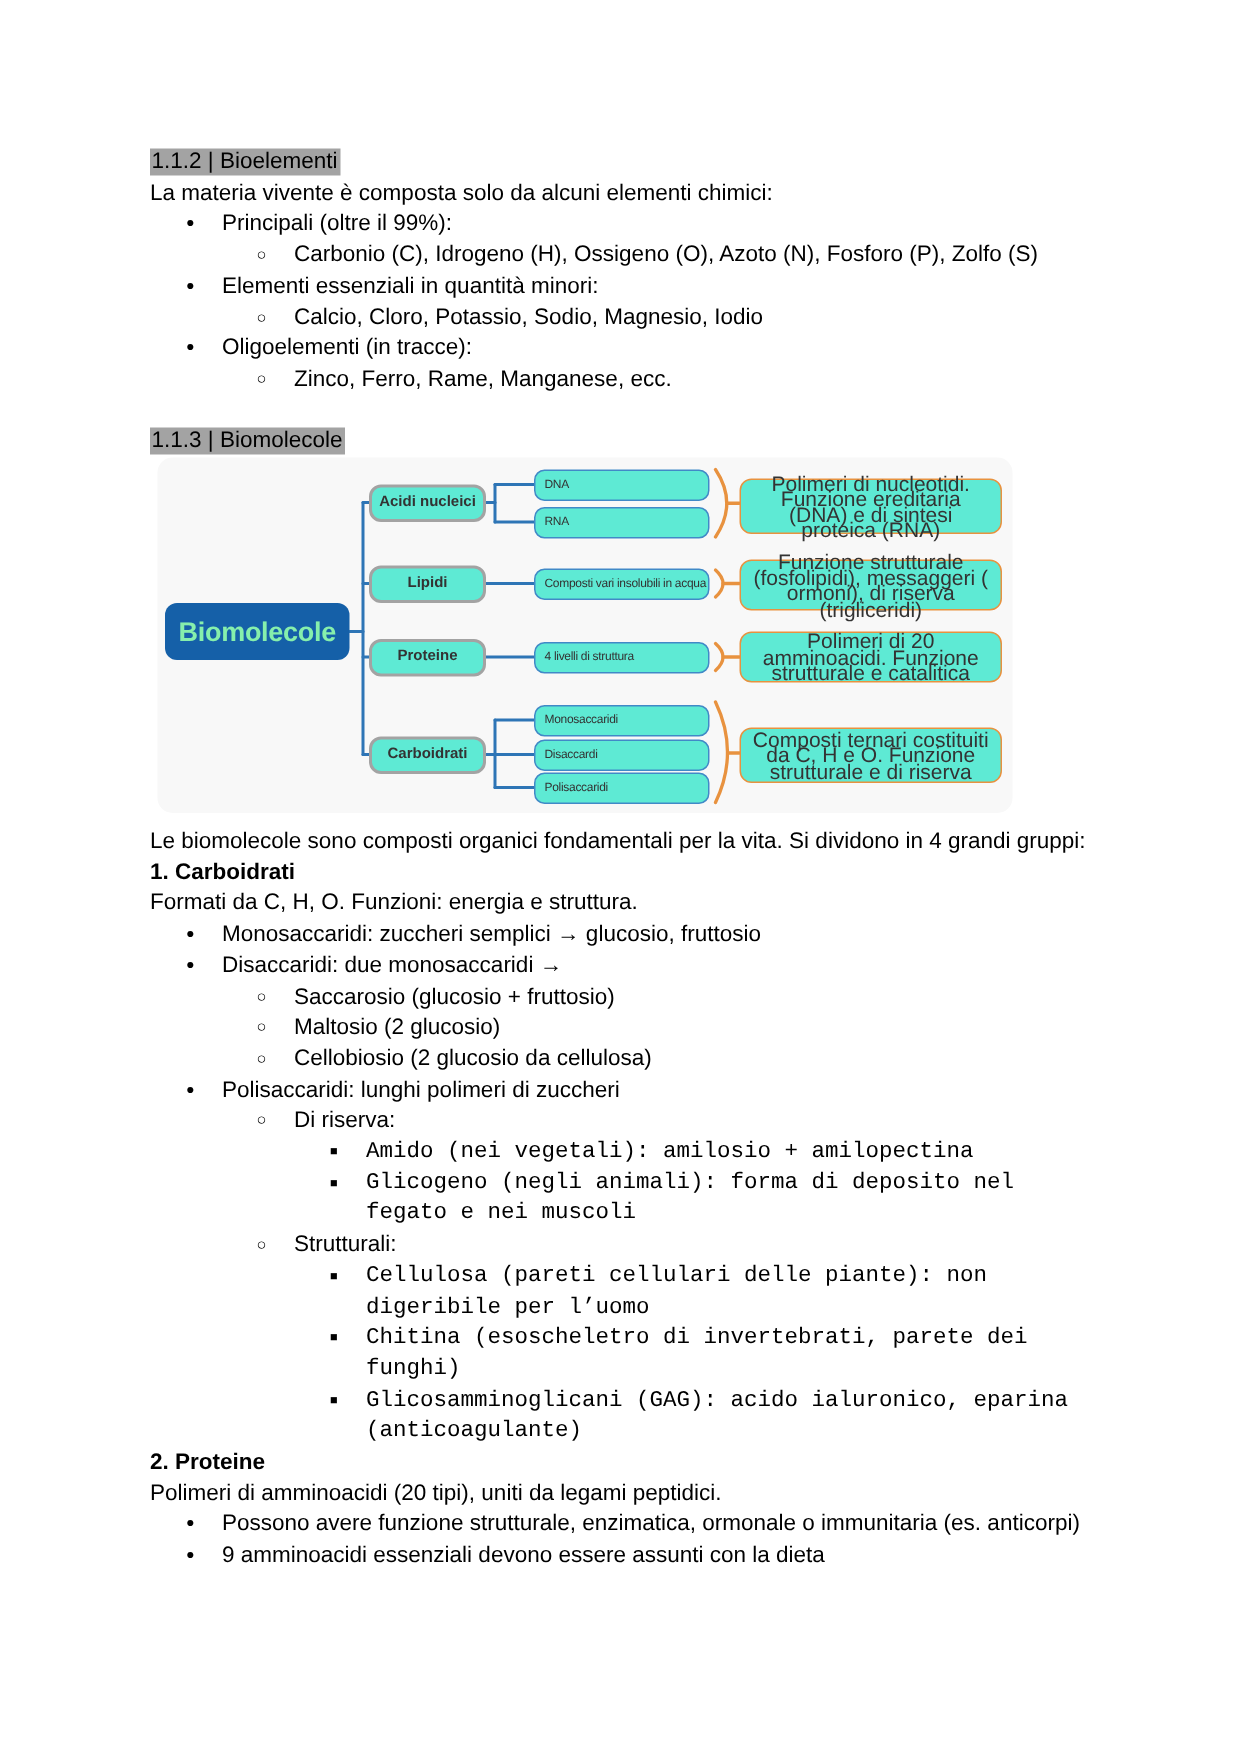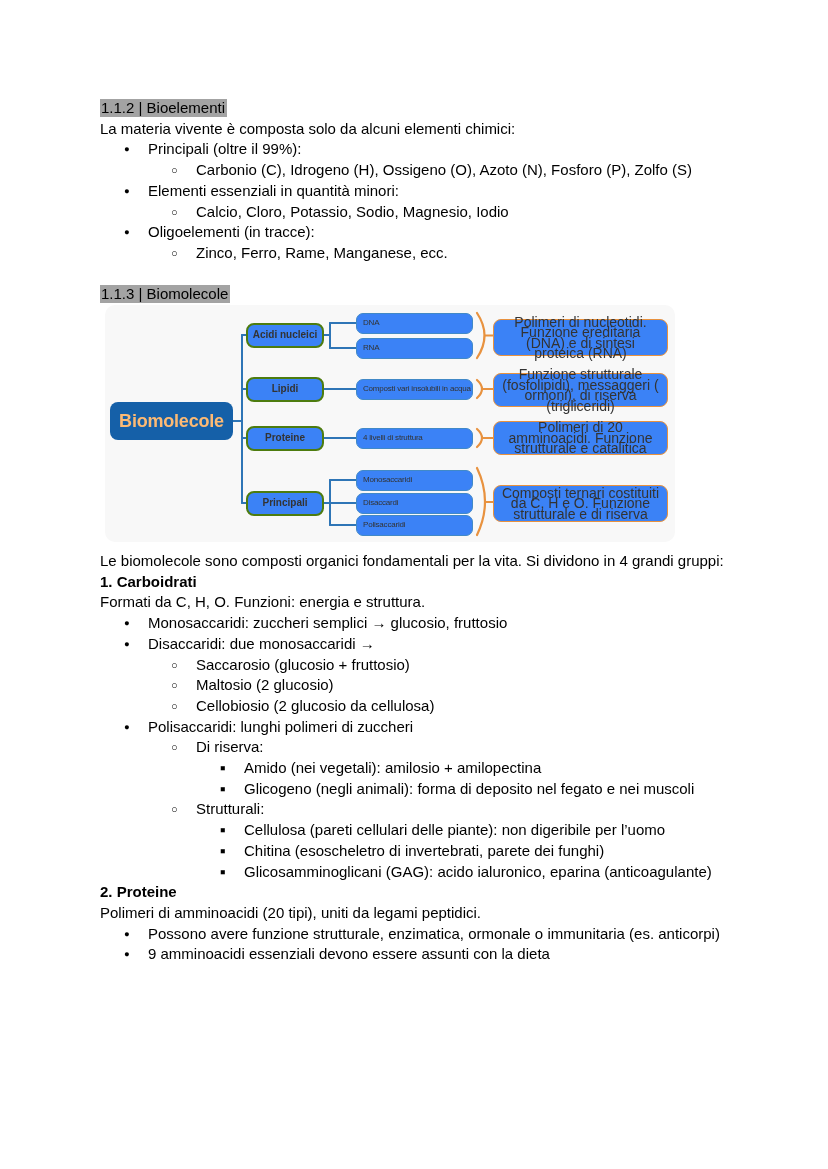--- a/index.html
+++ b/index.html
@@ -6,31 +6,31 @@
   html,body { background:#ffffff; }
   body { font-family:"Liberation Sans", sans-serif; }
   .page { position:relative; width:828px; height:1169px; background:#ffffff; overflow:hidden; }
   .content { position:absolute; left:100px; top:98px; width:633px; font-size:15px; line-height:20.7px; color:#000; }
   .hl { background:#a3a3a3; padding:0 2px 1px 1px; }
   .bold { font-weight:bold; }
   .gap-line { height:20.7px; }
   .li { position:relative; }
   .lv1 { padding-left:48px; }
   .lv2 { padding-left:96px; }
-  .lv3 { padding-left:144px; }
+  .lv3 { padding-left:144px;font-family:Liberation Mono, monospace; }
   .lv1::before { content:"\25CF"; position:absolute; left:24px; font-size:9.5px; line-height:20.7px; }
   .lv2::before { content:"\25CB"; position:absolute; left:71px; font-size:11px; line-height:20.7px; }
   .lv3::before { content:"\25A0"; position:absolute; left:120px; font-size:8.5px; line-height:20.7px; }
 
   
   .diagram { position:relative; width:570px; height:237px; margin:0 0 9px 5px; background:#f8f8f8; border-radius:10px; font-family:"Liberation Sans", sans-serif; }
   .diagram svg { position:absolute; left:0; top:0; }
-  .dbox { position:absolute; display:flex; align-items:center; background:#3b82f6; color:#333; }
-  .root-box { left:5px; top:97px; width:123px; height:38px; background:#1560a8; color:#fdba74; font-weight:bold; font-size:18px; justify-content:center; border-radius:8px; letter-spacing:-0.2px; }
-  .cat-box { left:141px; width:78px; height:25px; border:2px solid #4d7c0f; border-radius:8px; font-weight:bold; font-size:10px; justify-content:center; }
+  .dbox { position:absolute; display:flex; align-items:center; background:#5eead4; color:#333; }
+  .root-box { left:5px; top:97px; width:123px; height:38px; background:#1560a8; color:#86efac; font-weight:bold; font-size:18px; justify-content:center; border-radius:8px; letter-spacing:-0.2px; }
+  .cat-box { left:141px; width:78px; height:25px; border:2px solid #a3a3a3; border-radius:8px; font-weight:bold; font-size:10px; justify-content:center; }
   .sub-box { left:251px; width:117px; height:21px; border:1.5px solid #4189c7; border-radius:7px; font-size:8px; letter-spacing:-0.2px; padding-left:6px; }
   .note-box { left:388px; width:175px; border:1.5px solid #e8923f; border-radius:8px; font-size:14px; line-height:10.5px; justify-content:center; text-align:center; padding:2px 7px; }
 </style>
 </head>
 <body>
 
 <div class="page">
   <div class="content">
 
     <div><span class="hl">1.1.2 | Bioelementi</span></div>
@@ -78,21 +78,21 @@
           <path d="M372,163 Q388,196.5 372,230"></path>
             <path d="M380,197 H388"></path>
         </g>
       </svg>
 
       <div class="dbox root-box">Biomolecole</div>
 
       <div class="dbox cat-box" style="top:17.5px">Acidi nucleici</div>
       <div class="dbox cat-box" style="top:71.5px">Lipidi</div>
       <div class="dbox cat-box" style="top:120.5px">Proteine</div>
-      <div class="dbox cat-box" style="top:185.5px">Principali</div>
+      <div class="dbox cat-box" style="top:185.5px">Carboidrati</div>
 
       <div class="dbox sub-box" style="top:7.5px">DNA</div>
       <div class="dbox sub-box" style="top:32.5px">RNA</div>
       <div class="dbox sub-box" style="top:73.5px">Composti vari insolubili in acqua</div>
       <div class="dbox sub-box" style="top:122.5px">4 livelli di struttura</div>
       <div class="dbox sub-box" style="top:164.5px">Monosaccaridi</div>
       <div class="dbox sub-box" style="top:187.5px">Disaccardi</div>
       <div class="dbox sub-box" style="top:209.5px">Polisaccaridi</div>
 
       <div class="dbox note-box" style="top:14px;height:37px">Polimeri di nucleotidi. Funzione ereditaria (DNA) e di sintesi proteica (RNA)</div>

